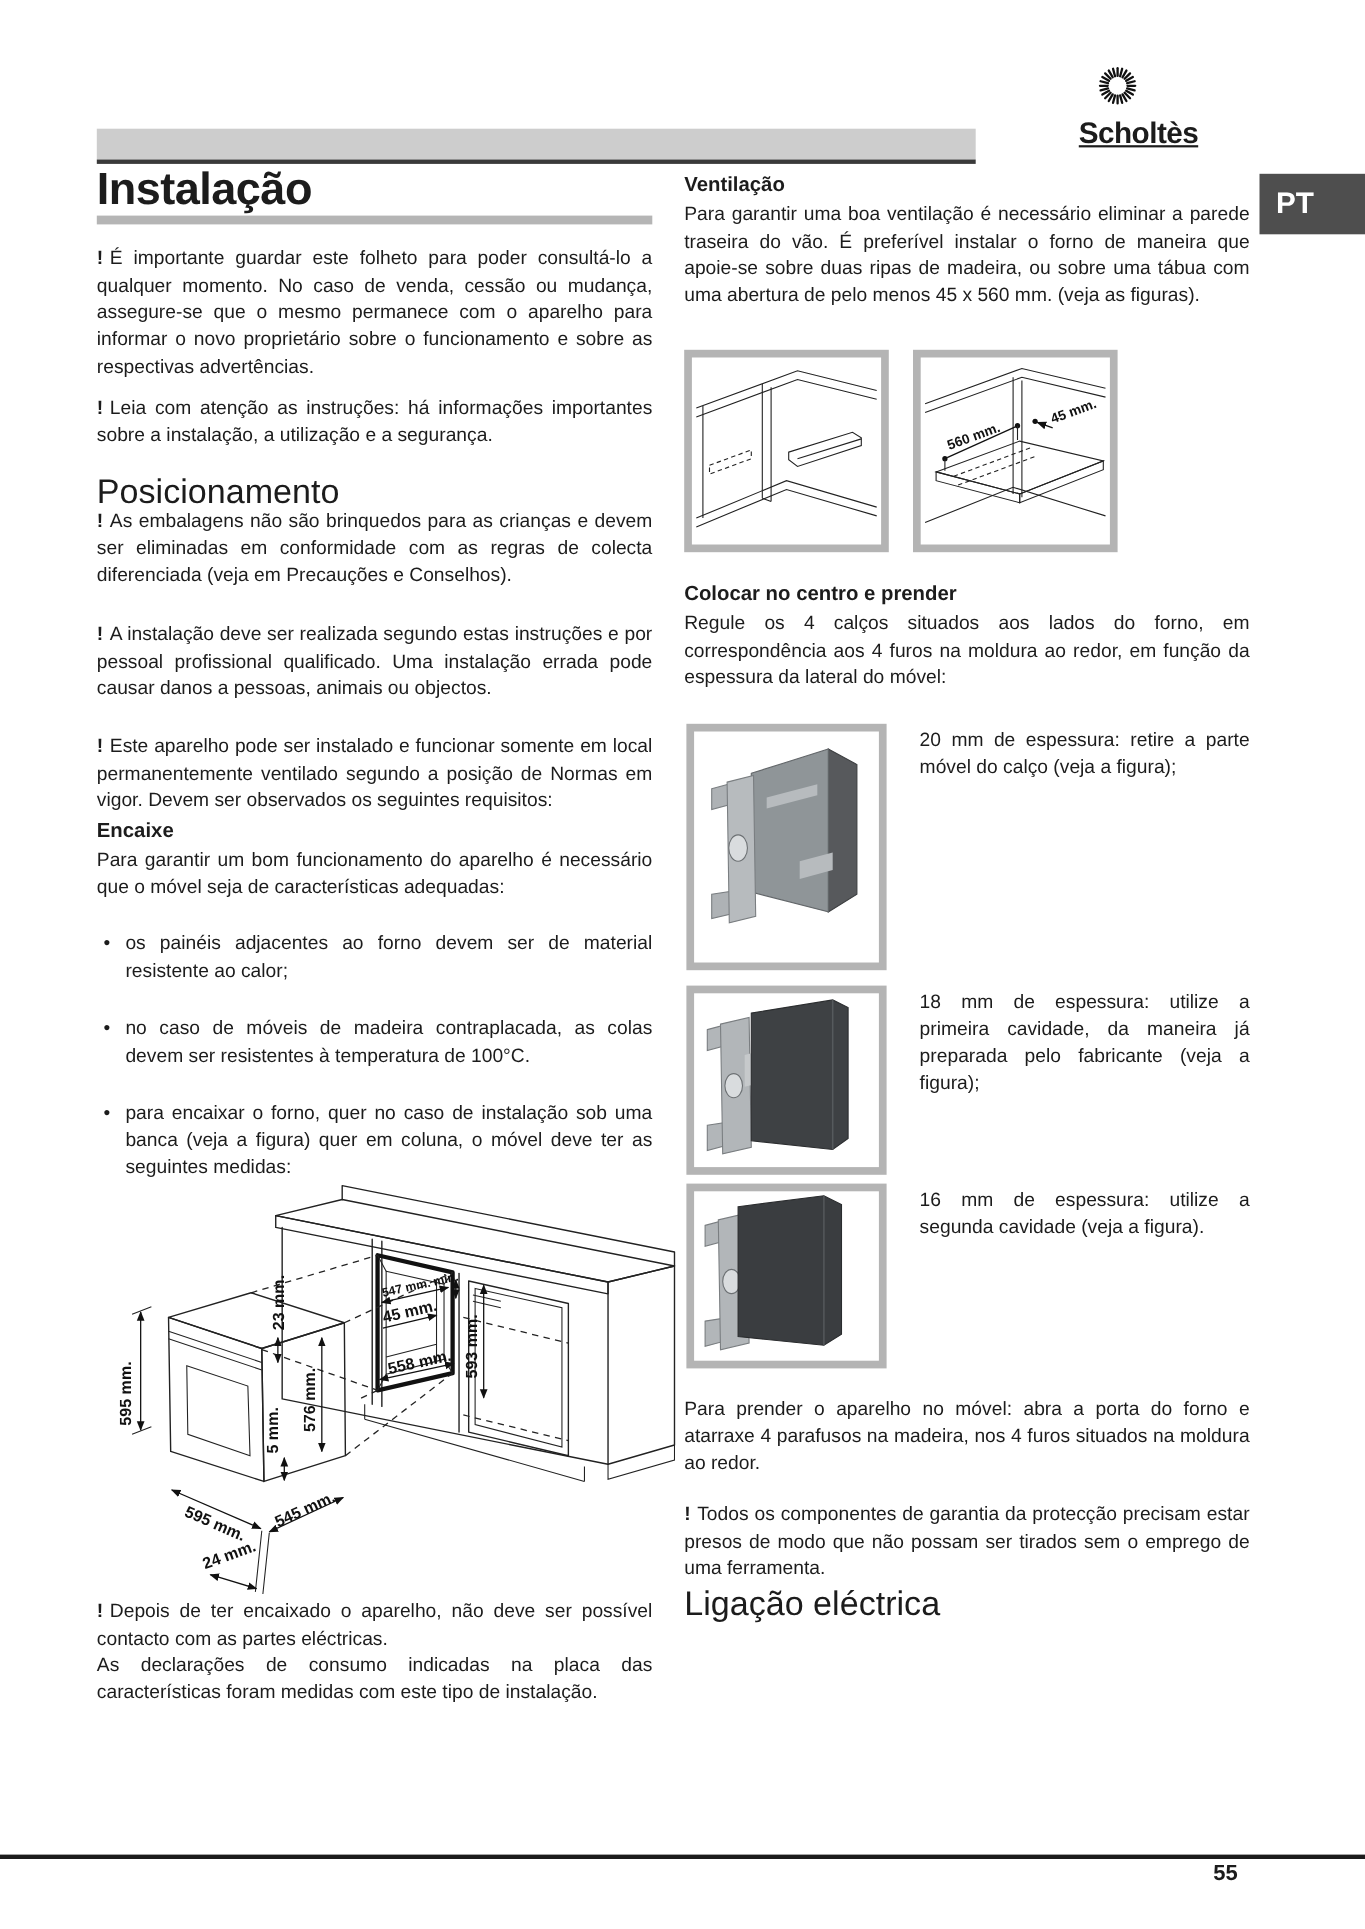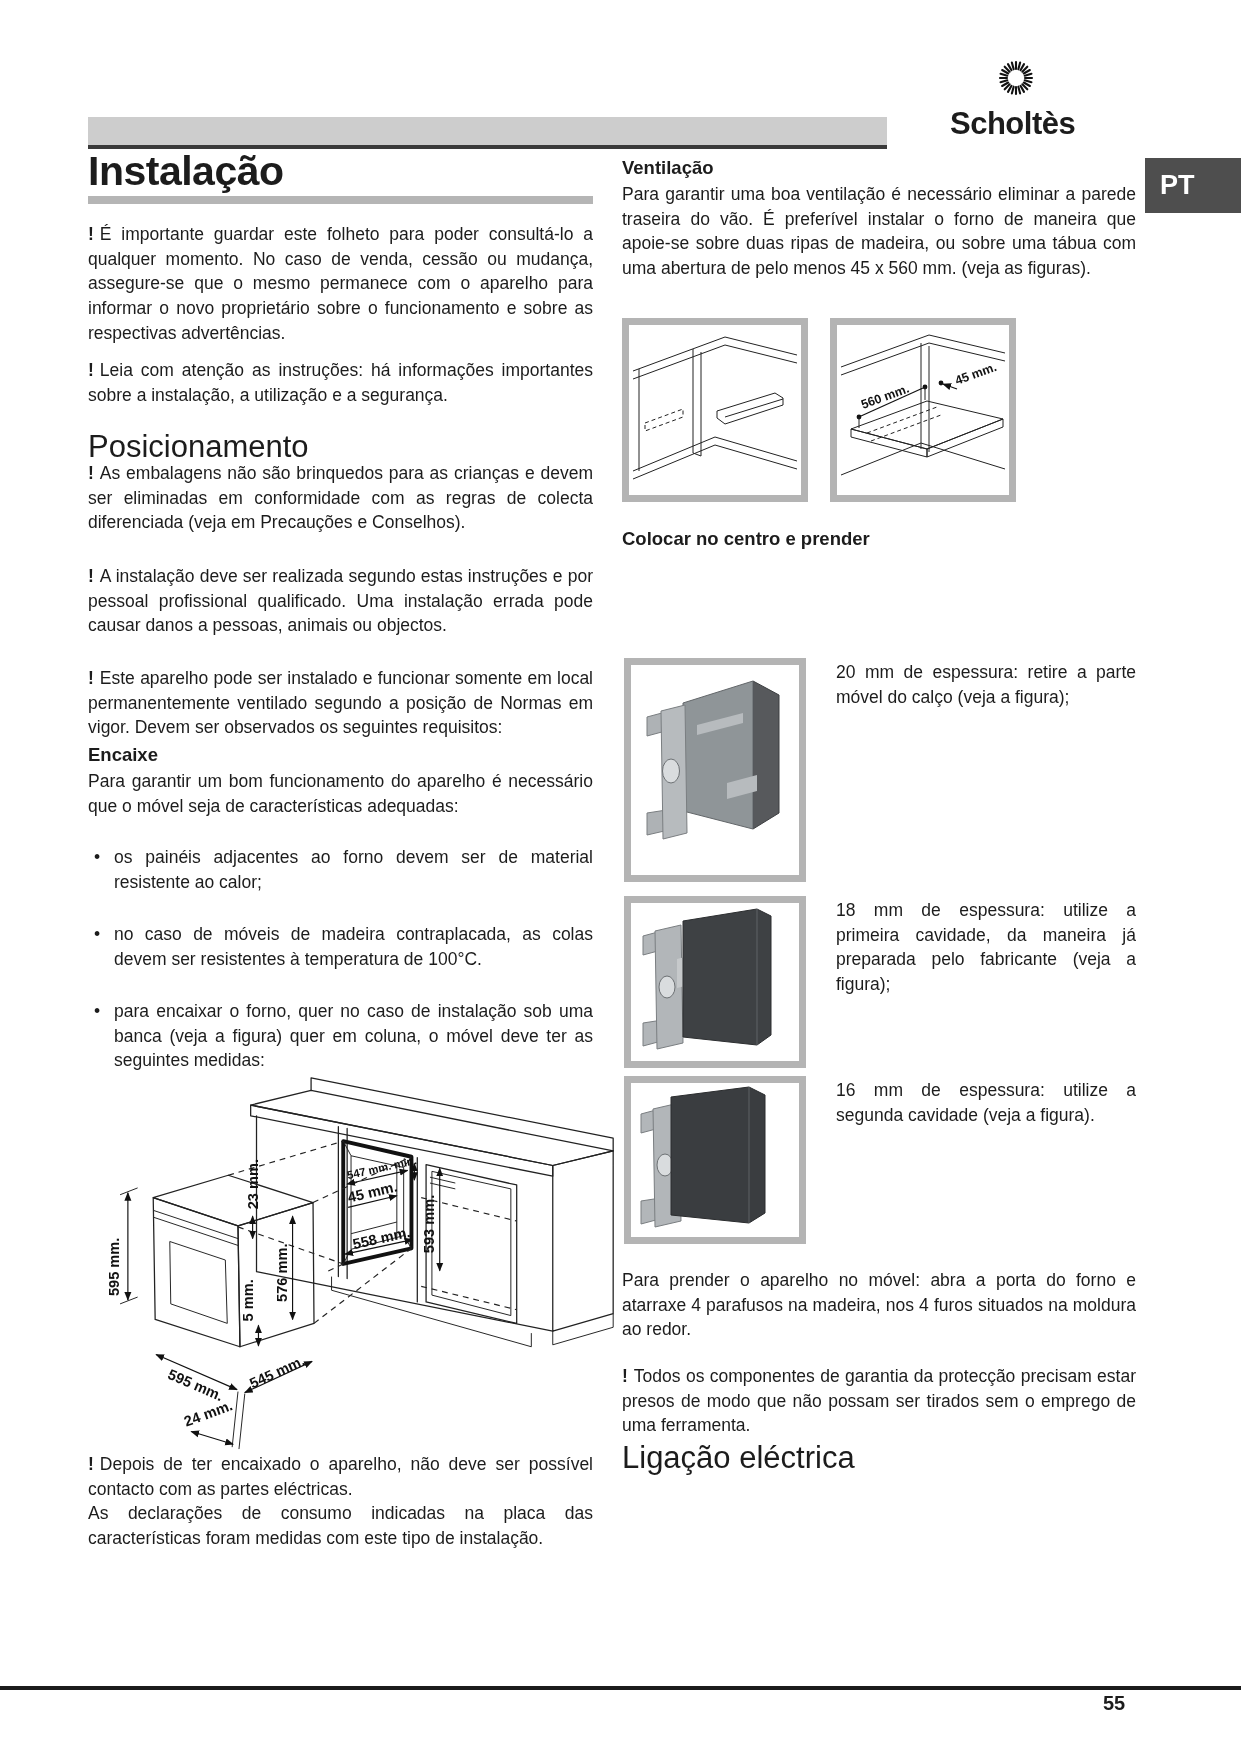--- a/index.html
+++ b/index.html
@@ -10,21 +10,21 @@
   }
   .abs { position:absolute; }
   .body-text { font-size:17.5px; line-height:24.7px; text-align:justify; }
   .warn-mark { font-weight:700; padding-right:6px; }
   .h-large { font-size:31px; font-weight:400; }
   .h-small { font-size:18.5px; font-weight:700; }
   .doc-title { font-size:41px; font-weight:700; letter-spacing:-0.5px; }
   .title-rule { background:#b5b5b5; }
   .head-bar { background:#cdcdcd; }
   .head-rule { background:#3a3a3a; }
-  .brand-name { font-size:31px; font-weight:700; letter-spacing:-0.5px; text-align:left; }
+  .brand-name { font-size:27px; font-weight:700; letter-spacing:-0.5px; text-align:center;text-decoration:underline; }
   .lang-badge { background:#4e4e4e; color:#ffffff; font-size:27px; font-weight:700; line-height:55px; padding-left:15px; box-sizing:border-box; }
   .bullet { padding-left:26px; box-sizing:border-box; }
   .bullet .dot { position:absolute; left:6px; top:0; }
   .fig-frame { border:7px solid #b4b4b4; background:#ffffff; box-sizing:border-box; }
   .footer-rule { background:#1c1c1c; }
   .page-num { font-size:20px; font-weight:700; }
   svg { display:block; }
   .dim-label { font-family:"Liberation Sans", sans-serif; font-weight:700; font-size:15px; fill:#111111; }
   .dim-label-sm { font-family:"Liberation Sans", sans-serif; font-weight:700; font-size:11.5px; fill:#111111; }
   .fig-label { font-family:"Liberation Sans", sans-serif; font-weight:700; font-size:12.5px; fill:#111111; }
@@ -239,20 +239,21 @@
         <line class="dim" x1="24" y1="91" x2="86" y2="63"></line>
         <text class="fig-label" transform="translate(26,84) rotate(-20)">560 mm.</text>
         <circle cx="104" cy="58" r="2.4" fill="#111"></circle>
         <line class="dim" x1="120" y1="64" x2="106" y2="59" marker-end="url(#arr)"></line>
         <text class="fig-label" transform="translate(120,60) rotate(-20)">45 mm.</text>
       </g>
     </svg>
   </div>
 
   <div class="abs h-small" style="left:622px; top:528px;">Colocar no centro e prender</div>
+  <div class="abs body-text" style="left:622px; top:554px; width:514px;">Regule os 4 calços situados aos lados do forno, em correspondência aos 4 furos na moldura ao redor, em função da espessura da lateral do móvel:</div>
 
   <div class="abs fig-frame" style="left:624px; top:658px; width:182px; height:224px;">
     <svg width="168" height="210" viewBox="0 0 168 210">
       <polygon points="122,16 148,30 148,148 122,164" fill="#57595c" stroke="#3d3f41" stroke-width="1"></polygon>
       <polygon points="52,38 122,16 122,164 52,146" fill="#8f9598" stroke="#63676a" stroke-width="1"></polygon>
       <polygon points="66,60 112,48 112,58 66,70" fill="#b7bbbe"></polygon>
       <polygon points="96,118 126,110 126,126 96,134" fill="#b7bbbe"></polygon>
       <polygon points="16,52 42,45 42,64 16,71" fill="#aeb2b5" stroke="#7a7e81" stroke-width="1"></polygon>
       <polygon points="16,148 42,144 42,164 16,170" fill="#aeb2b5" stroke="#7a7e81" stroke-width="1"></polygon>
       <polygon points="30,46 54,40 56,168 32,174" fill="#b7bbbe" stroke="#7a7e81" stroke-width="1"></polygon>

